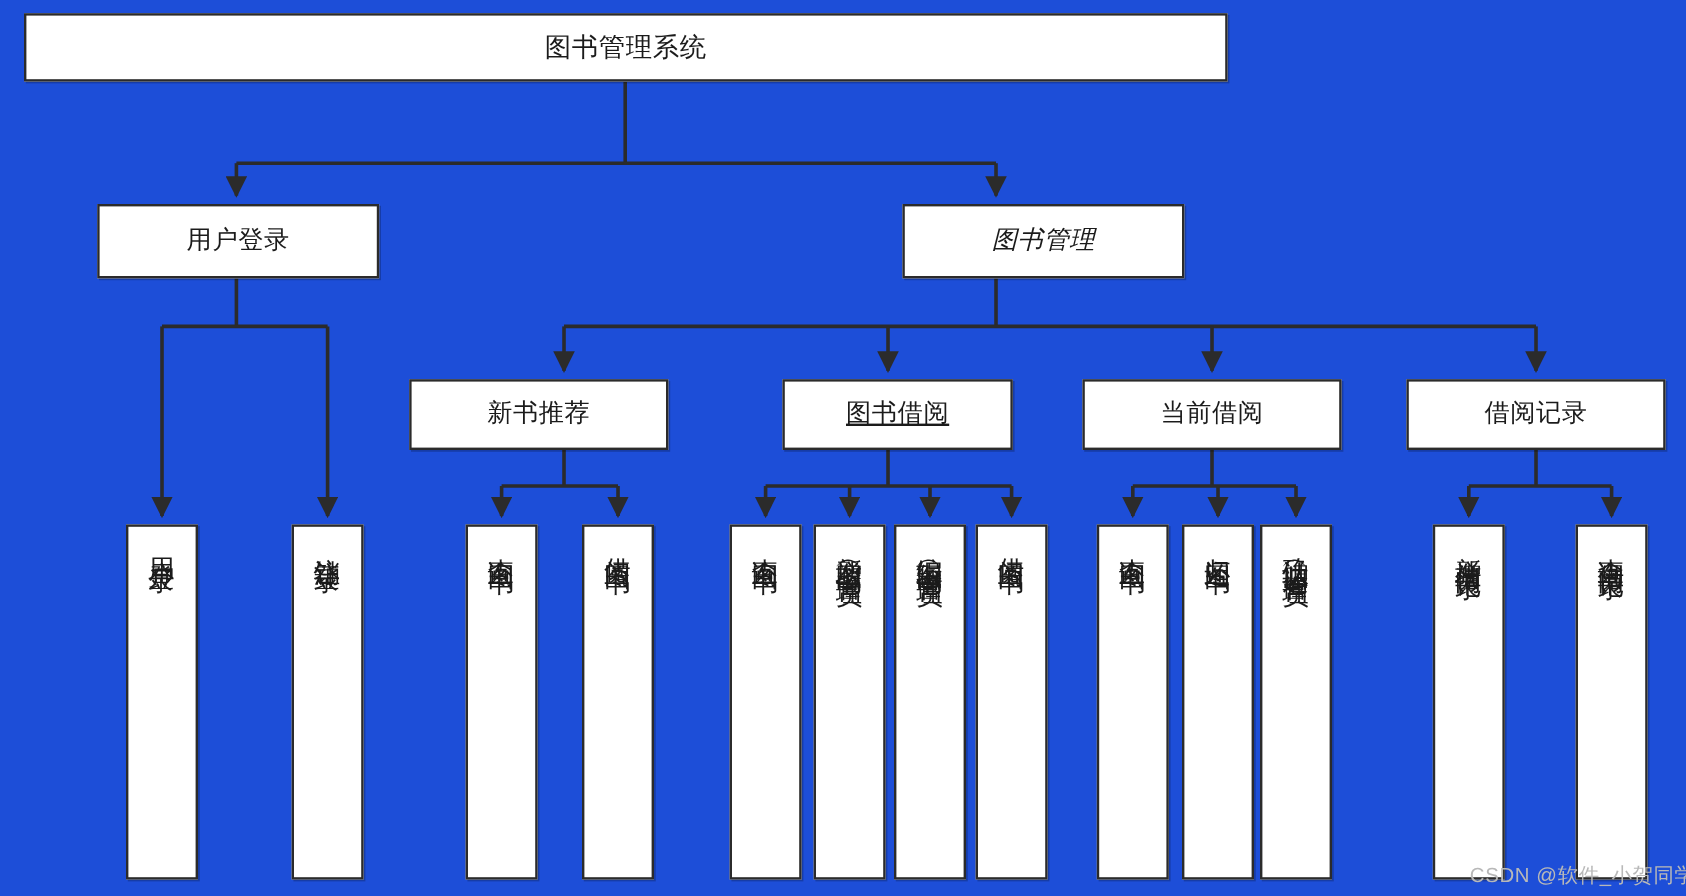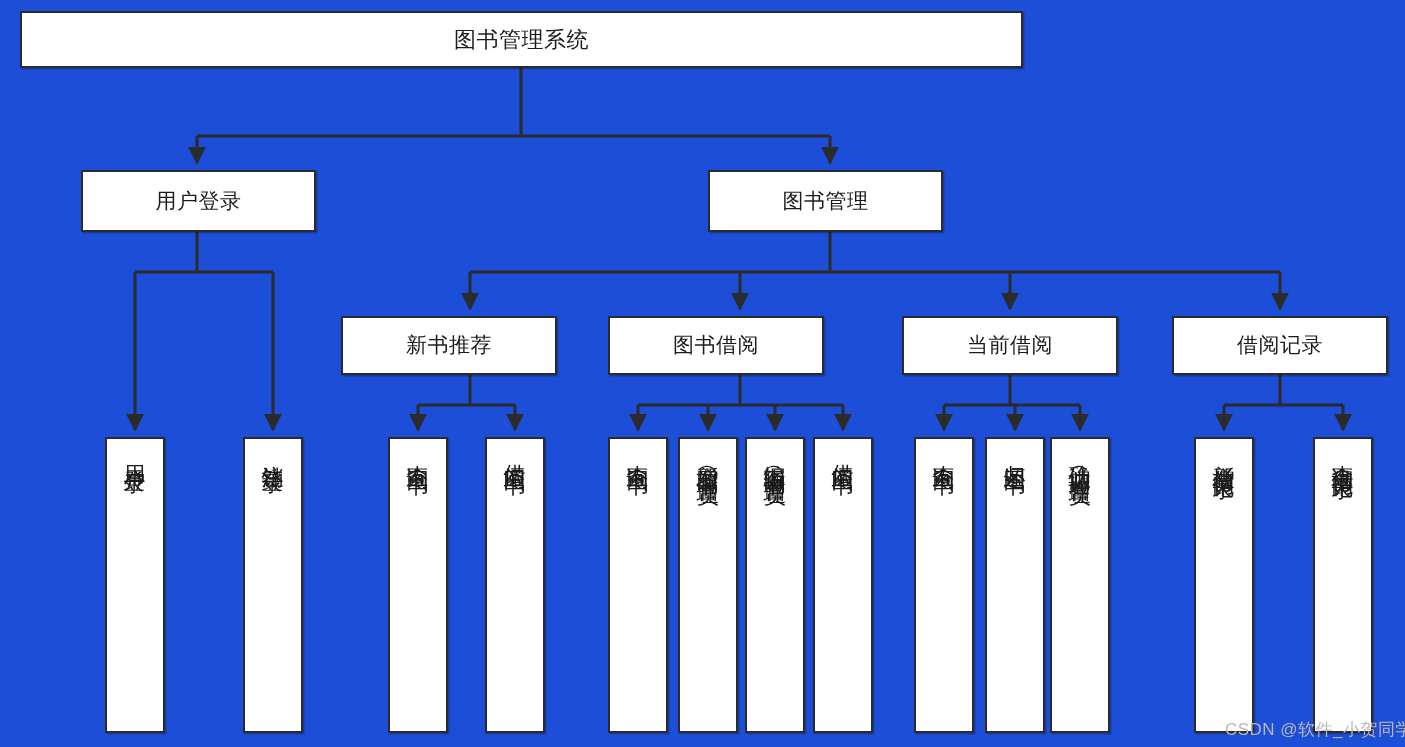--- a/index.html
+++ b/index.html
@@ -125,28 +125,28 @@
     </g>
   </svg>
 
   <div class="node horiz root" id="n-root" style="left: 20px; top: 11px; width: 1003px; height: 57px;">
     <span class="node-label">图书管理系统</span>
   </div>
 
   <div class="node horiz" id="n-l2-0" style="left: 81px; top: 170px; width: 235px; height: 62px;">
     <span class="node-label">用户登录</span>
   </div>
-  <div class="node horiz" id="n-l2-1" style="left: 708px; top: 170px; width: 235px; height: 62px;">
+  <div class="node horiz" id="n-l2-1" style="left: 752px; top: 170px; width: 235px; height: 62px; font-style: italic;">
     <span class="node-label">图书管理</span>
   </div>
 
   <div class="node horiz" id="n-l3-0" style="left: 341px; top: 316px; width: 216px; height: 59px;">
     <span class="node-label">新书推荐</span>
   </div>
-  <div class="node horiz" id="n-l3-1" style="left: 608px; top: 316px; width: 216px; height: 59px;">
+  <div class="node horiz" id="n-l3-1" style="left: 652px; top: 316px; width: 192px; height: 59px; text-decoration: underline;">
     <span class="node-label">图书借阅</span>
   </div>
   <div class="node horiz" id="n-l3-3" style="left: 1172px; top: 316px; width: 216px; height: 59px;">
     <span class="node-label">借阅记录</span>
   </div>
   <div class="node horiz" id="n-l3-2" style="left: 902px; top: 316px; width: 216px; height: 59px;">
     <span class="node-label">当前借阅</span>
   </div>
 
   <div class="node vert" id="n-lf-0" style="left: 105px; top: 437px; width: 60px; height: 296px;">

